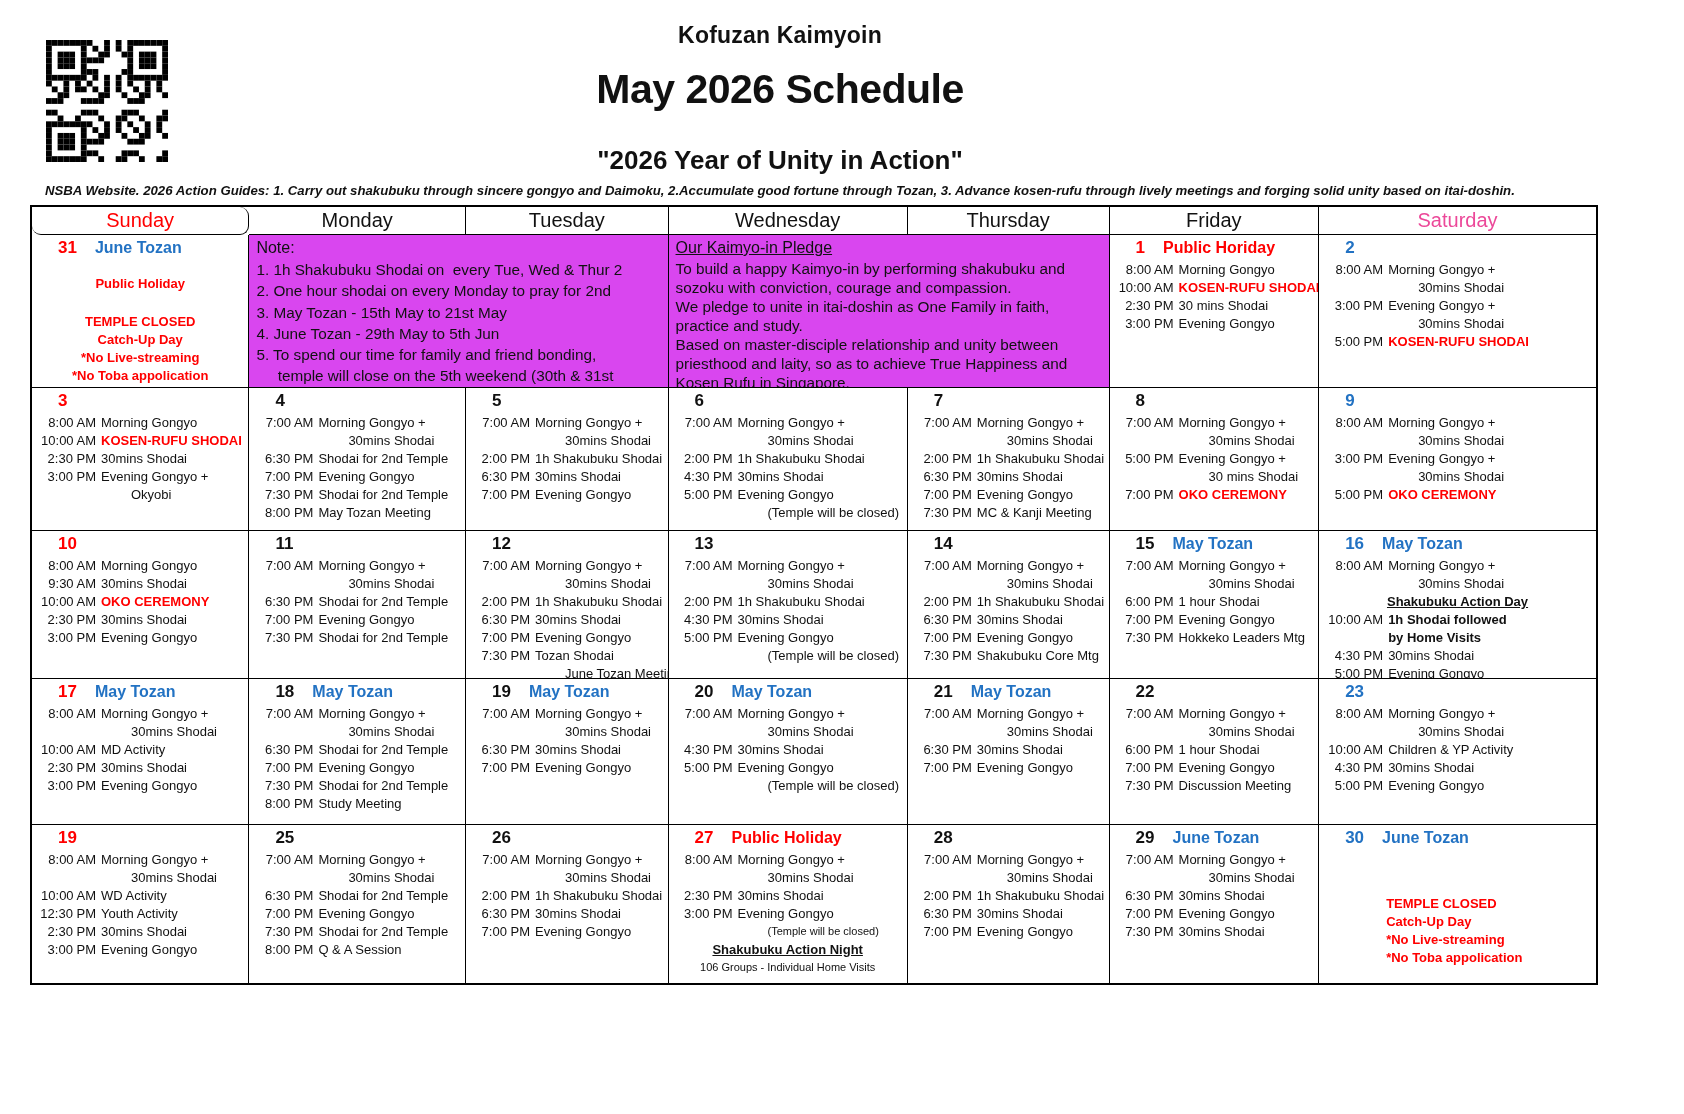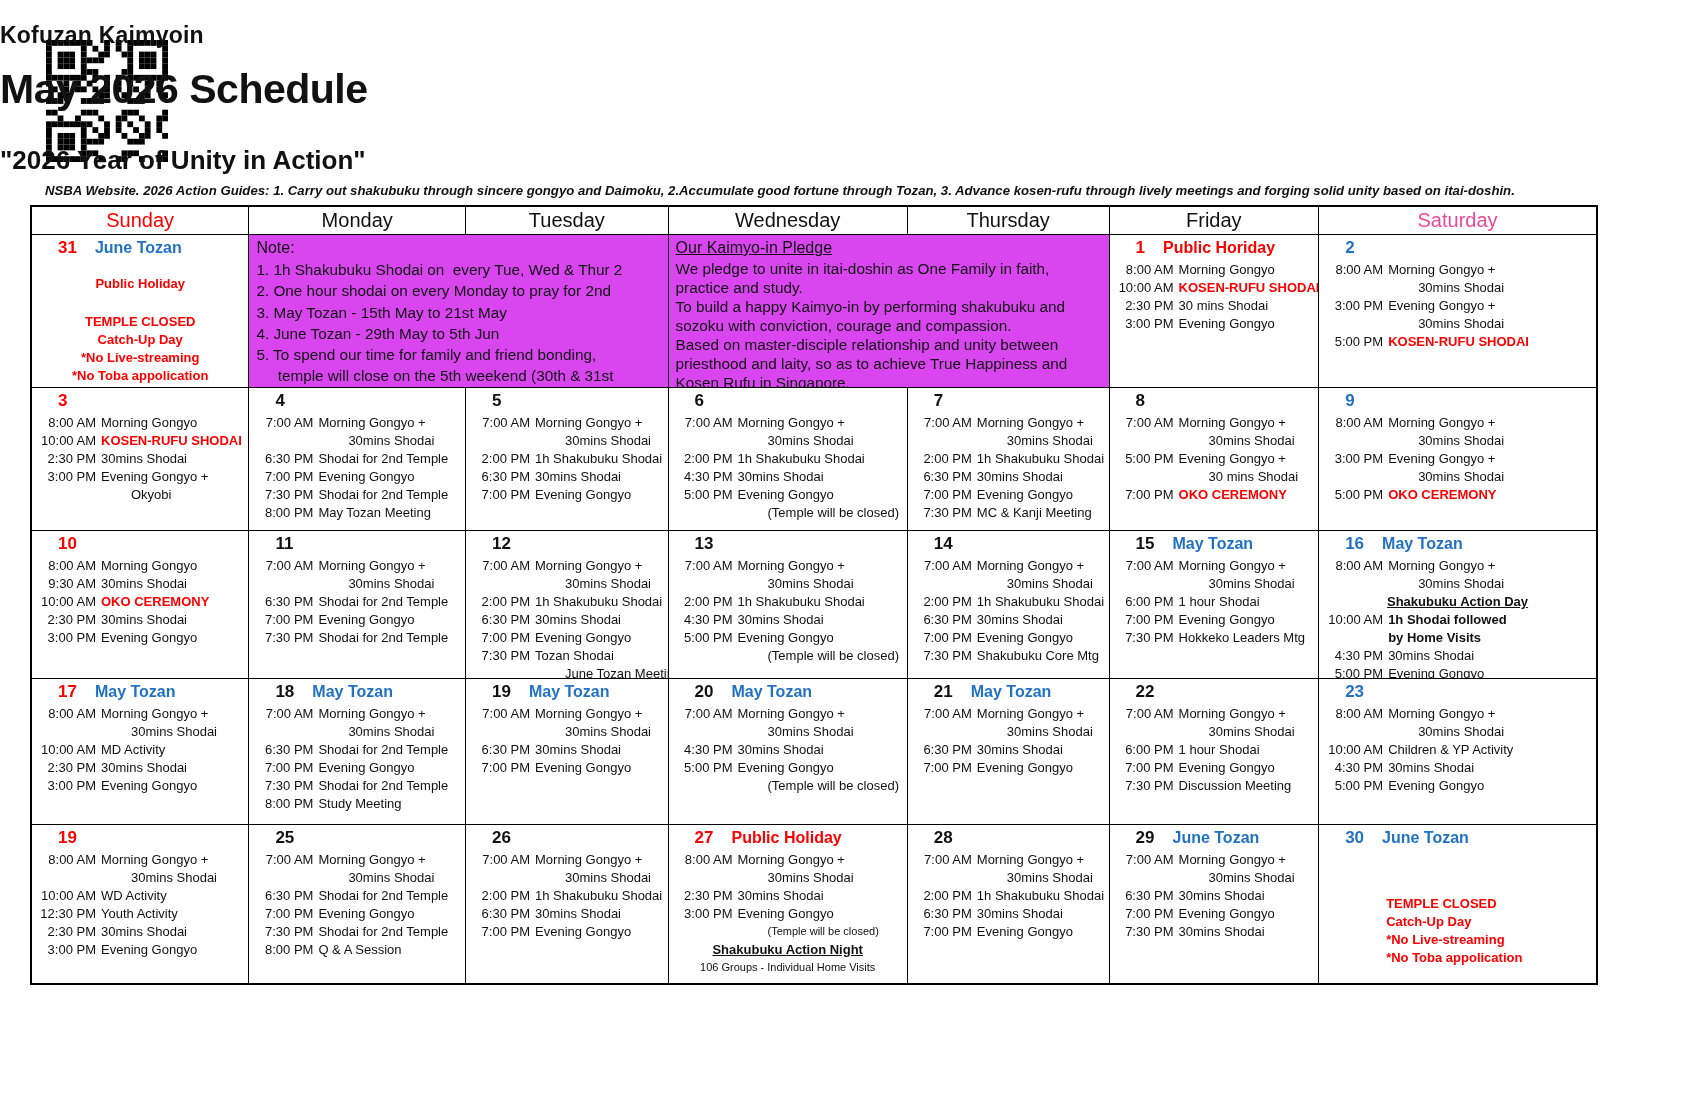--- a/index.html
+++ b/index.html
@@ -3,42 +3,42 @@
 <meta charset="utf-8">
 <style>
   * { box-sizing: border-box; }
   html,body { margin:0; padding:0; }
   body {
     width:1684px; height:1114px; background:#fff; position:relative;
     font-family:"Liberation Sans", sans-serif; color:#111;
   }
   
   .qr { position:absolute; left:46px; top:40px; width:122px; height:122px; }
-  .titles { position:absolute; left:0; top:0; width:1560px; }
+  .titles { position:absolute; left:0; top:0; width:1560px; text-align:center; }
   .org-name { font-size:23px; font-weight:bold; padding-top:22px; letter-spacing:.2px; }
   .main-title { font-size:41px; font-weight:bold; padding-top:17px; letter-spacing:-.5px; }
   .subtitle { font-size:26px; font-weight:bold; padding-top:32px; }
   .guides { position:absolute; left:45px; top:183px; width:1600px;
     font-size:13.2px; font-weight:bold; font-style:italic; white-space:nowrap; overflow:hidden; }
 
   
   .calendar {
     position:absolute; left:30px; top:205px; width:1568px;
     border:2px solid #000; display:grid;
     grid-template-columns:13.9% 13.85% 12.95% 15.3% 12.9% 13.4% 17.7%;
     grid-template-rows:28px 153px 143px 148px 146px 158px;
     background:#fff;
   }
   .hcell {
     border-right:1px solid #000; border-bottom:1px solid #000;
     display:flex; align-items:center; justify-content:center;
     font-size:20px; background:#fff;
   }
   .hcell:nth-child(7n) { border-right:none; }
-  .hc-red { color:#FF0000; } .hc-blue { color:#ec4899; }
+  .hc-red { color:#FF0000;border-radius:9px; } .hc-blue { color:#ec4899; }
   .cell {
     border-right:1px solid #000; border-bottom:1px solid #000;
     padding:3px 0 0 0; overflow:hidden; background:#fff;
   }
   .cell.last-col { border-right:none; }
   .cell.last-row { border-bottom:none; }
   .span2 { grid-column:span 2; }
 
   .dayrow { padding-left:26px; height:23px; display:flex; align-items:baseline; gap:18px; }
   .daynum { font-weight:bold; font-size:17px; }
@@ -320,22 +320,22 @@
       <div class="boxtitle">Note:</div>
       <div class="boxline">1. 1h Shakubuku Shodai on  every Tue, Wed &amp; Thur 2</div>
       <div class="boxline">2. One hour shodai on every Monday to pray for 2nd</div>
       <div class="boxline">3. May Tozan - 15th May to 21st May</div>
       <div class="boxline">4. June Tozan - 29th May to 5th Jun</div>
       <div class="boxline">5. To spend our time for family and friend bonding,</div>
       <div class="boxline">     temple will close on the 5th weekend (30th &amp; 31st</div>
     </div>
     <div class="cell box span2 pledge">
       <div class="boxtitle">Our Kaimyo-in Pledge</div>
+      <div class="boxline">To build a happy Kaimyo-in by performing shakubuku and sozoku with conviction, courage and compassion.</div>
       <div class="boxline">We pledge to unite in itai-doshin as One Family in faith, practice and study.</div>
-      <div class="boxline">To build a happy Kaimyo-in by performing shakubuku and sozoku with conviction, courage and compassion.</div>
       <div class="boxline">Based on master-disciple relationship and unity between priesthood and laity, so as to achieve True Happiness and Kosen Rufu in Singapore.</div>
     </div>
     <div class="cell">
       <div class="dayrow">
         <span class="daynum num-red">1</span>
         <span class="daylabel lab-red">Public Horiday</span>
       </div>
       <div class="ev">
         <span class="t">8:00 AM</span>
         <span class="d">Morning Gongyo</span>

